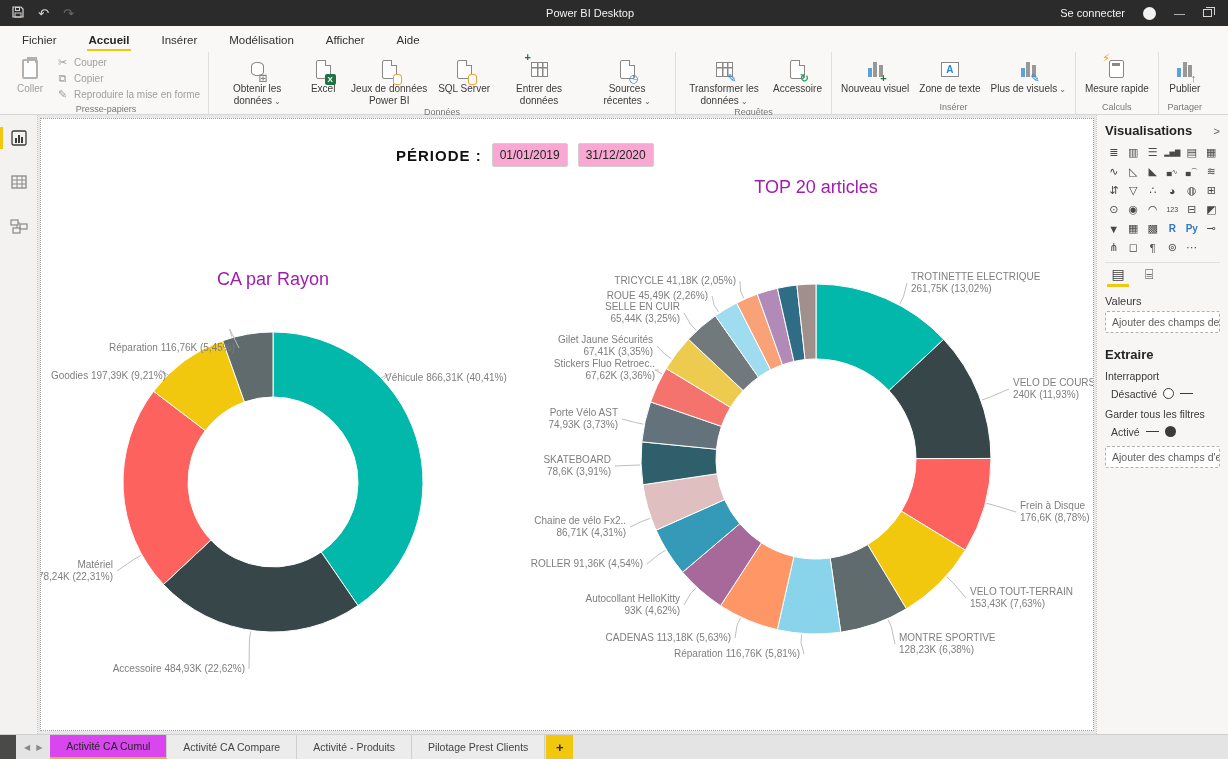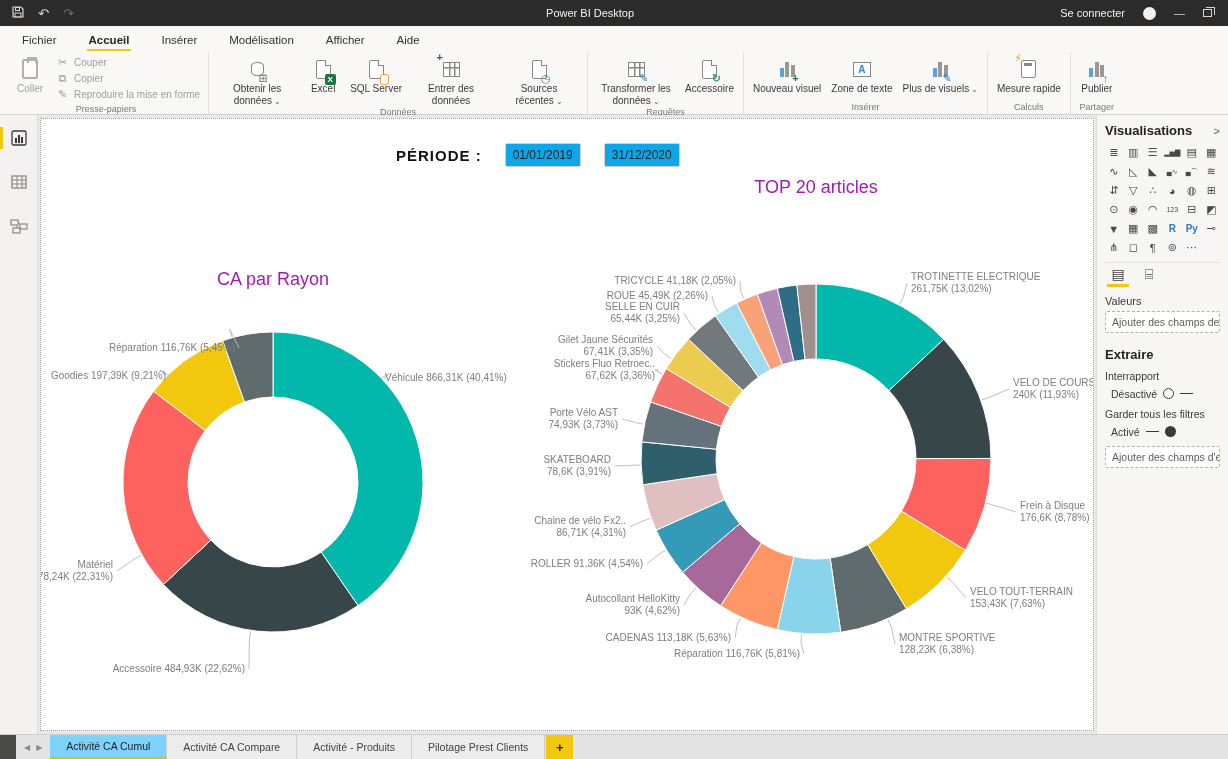--- a/index.html
+++ b/index.html
@@ -63,21 +63,21 @@
   .left-rail { width:38px; background:#f3f2f1; border-right:1px dotted #c8c6c4; display:flex; flex-direction:column; align-items:center; padding-top:10px; gap:18px; }
   .rail-item { width:38px; height:26px; display:flex; align-items:center; justify-content:center; position:relative; cursor:pointer; }
   .rail-item.active::before { content:""; position:absolute; left:0; top:2px; bottom:2px; width:3px; background:#f2c80f; }
   .rail-item svg { display:block; }
 
   .canvas-area { flex:1; padding:3px 2px; min-width:0; }
   .page { position:relative; width:100%; height:100%; background:#fff; border:1px dotted #9f9f9f; overflow:hidden; }
   .chart-title { position:absolute; transform:translateX(-50%); font-size:18px; color:#a21caf; white-space:nowrap; }
   .slicer { position:absolute; left:355px; top:24px; display:flex; align-items:center; gap:10px; }
   .slicer-label { font-size:15px; font-weight:bold; color:#111; letter-spacing:1px; }
-  .datebox { width:76px; height:24px; border:1px solid #d2d0ce; border-radius:2px; background:#0ea5e9; font-size:12px; color:#252423; display:flex; align-items:center; justify-content:center; cursor:text;margin-left:13px; }
+  .datebox { width:76px; height:24px; border:1px solid #d2d0ce; border-radius:2px; background:#f9a8d4; font-size:12px; color:#252423; display:flex; align-items:center; justify-content:center; cursor:text; }
   #charts-svg { position:absolute; inset:0; }
 
   
   .viz-panel { width:132px; background:#f7f6f5; border-left:1px dotted #c8c6c4; padding:8px 8px 0; font-size:11px; color:#323130; overflow:hidden; }
   .viz-head { display:flex; align-items:center; justify-content:space-between; margin-bottom:6px;gap:7px; }
   .viz-head .t { font-size:13px; font-weight:bold; color:#252423; }
   .viz-head .chev { color:#605e5c; font-size:11px; cursor:pointer; }
   .viz-grid { display:grid; grid-template-columns:repeat(6,1fr); gap:2px 2px; margin-bottom:6px; }
   .vicon { height:17px; display:flex; align-items:center; justify-content:center; font-size:11px; color:#4a4845; cursor:pointer; }
   .vicon.blue { color:#3478bd; font-weight:bold; font-size:10px; }
@@ -94,21 +94,21 @@
   .knob-o { width:11px; height:11px; border:1.5px solid #3b3a39; border-radius:50%; background:#fff; }
   .knob-f { width:11px; height:11px; border-radius:50%; background:#3b3a39; }
   .tbar { width:13px; height:1.5px; background:#3b3a39; }
 
   
   .tabbar { height:25px; background:#e4e4e4; border-top:1px solid #cfcfcf; display:flex; align-items:stretch; flex:0 0 auto; }
   .tab-dark { width:16px; background:#4a4a49; }
   .tab-arrows { display:flex; align-items:center; gap:6px; padding:0 8px; color:#8a8886; font-size:8px; }
   .ptabs { display:flex; align-items:stretch; }
   .pagetab { display:flex; align-items:center; padding:0 16px; font-size:10.5px; color:#444; background:#ececec; border-right:1px solid #cfcfcf; cursor:pointer; white-space:nowrap; }
-  .pagetab.active { background:#7dd3fc; color:#252423; border-bottom:2px solid #e8b80c; }
+  .pagetab.active { background:#d946ef; color:#252423; border-bottom:2px solid #e8b80c; }
   .addtab { width:27px; background:#f2c80f; color:#252423; font-size:13px; font-weight:bold; display:flex; align-items:center; justify-content:center; cursor:pointer; margin-left:1px; }
   .statusbar { height:16px; background:#f1f0ee; border-top:1px solid #d8d6d4; font-size:9.5px; color:#3b3a39; display:flex; align-items:center; padding-left:10px; flex:0 0 auto; }
 </style>
 </head>
 <body>
 
 <div class="app">
 
   <div class="titlebar">
     <div class="qat">
@@ -176,20 +176,27 @@
               <span class="badge" style="color:#8a8886">⊞</span>
             </span>
           <span class="lbl"><span>Obtenir les données</span><span class="caret">⌄</span></span>
         </div>
         <div class="rbtn">
           <span class="ic">
               <span class="ic-doc"></span>
               <span class="badge-box" style="background:#217346">X</span>
             </span>
           <span class="lbl">Excel</span>
+        </div>
+        <div class="rbtn">
+          <span class="ic">
+              <span class="ic-doc"></span>
+              <span class="badge-cyl"></span>
+            </span>
+          <span class="lbl">Jeux de données Power BI</span>
         </div>
         <div class="rbtn">
           <span class="ic">
               <span class="ic-doc"></span>
               <span class="badge-cyl"></span>
             </span>
           <span class="lbl">SQL Server</span>
         </div>
         <div class="rbtn">
           <span class="ic">

